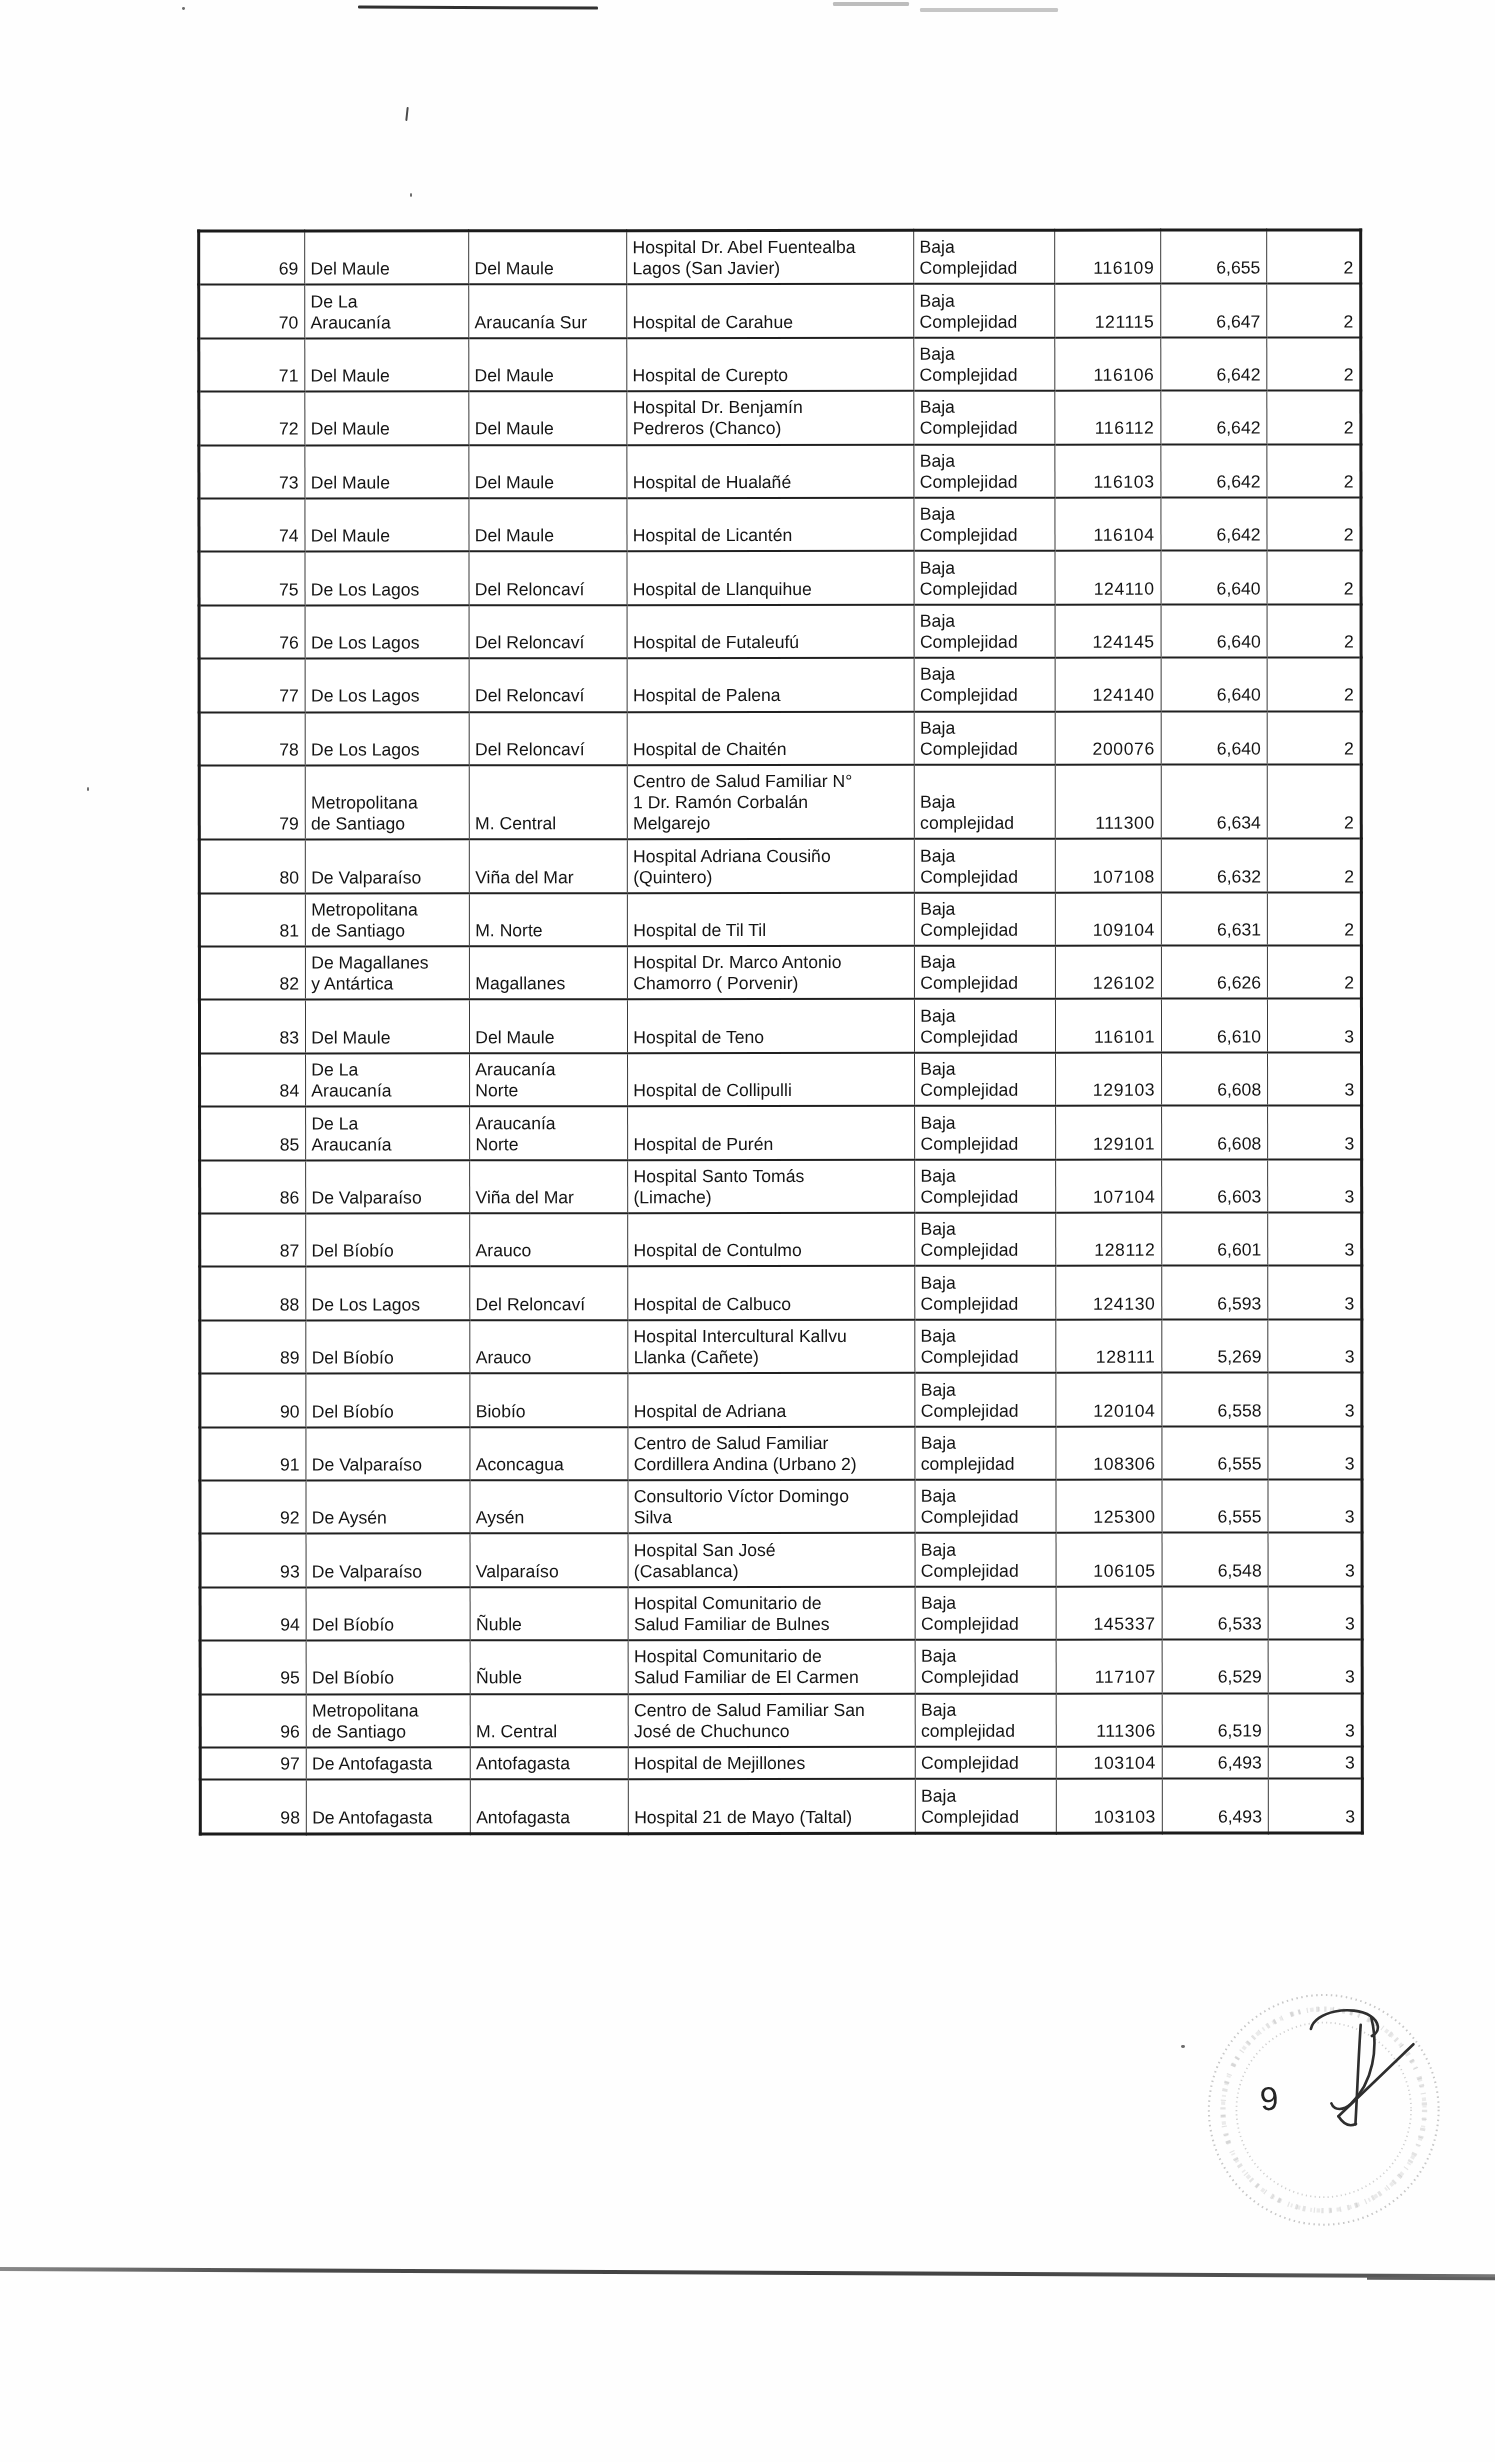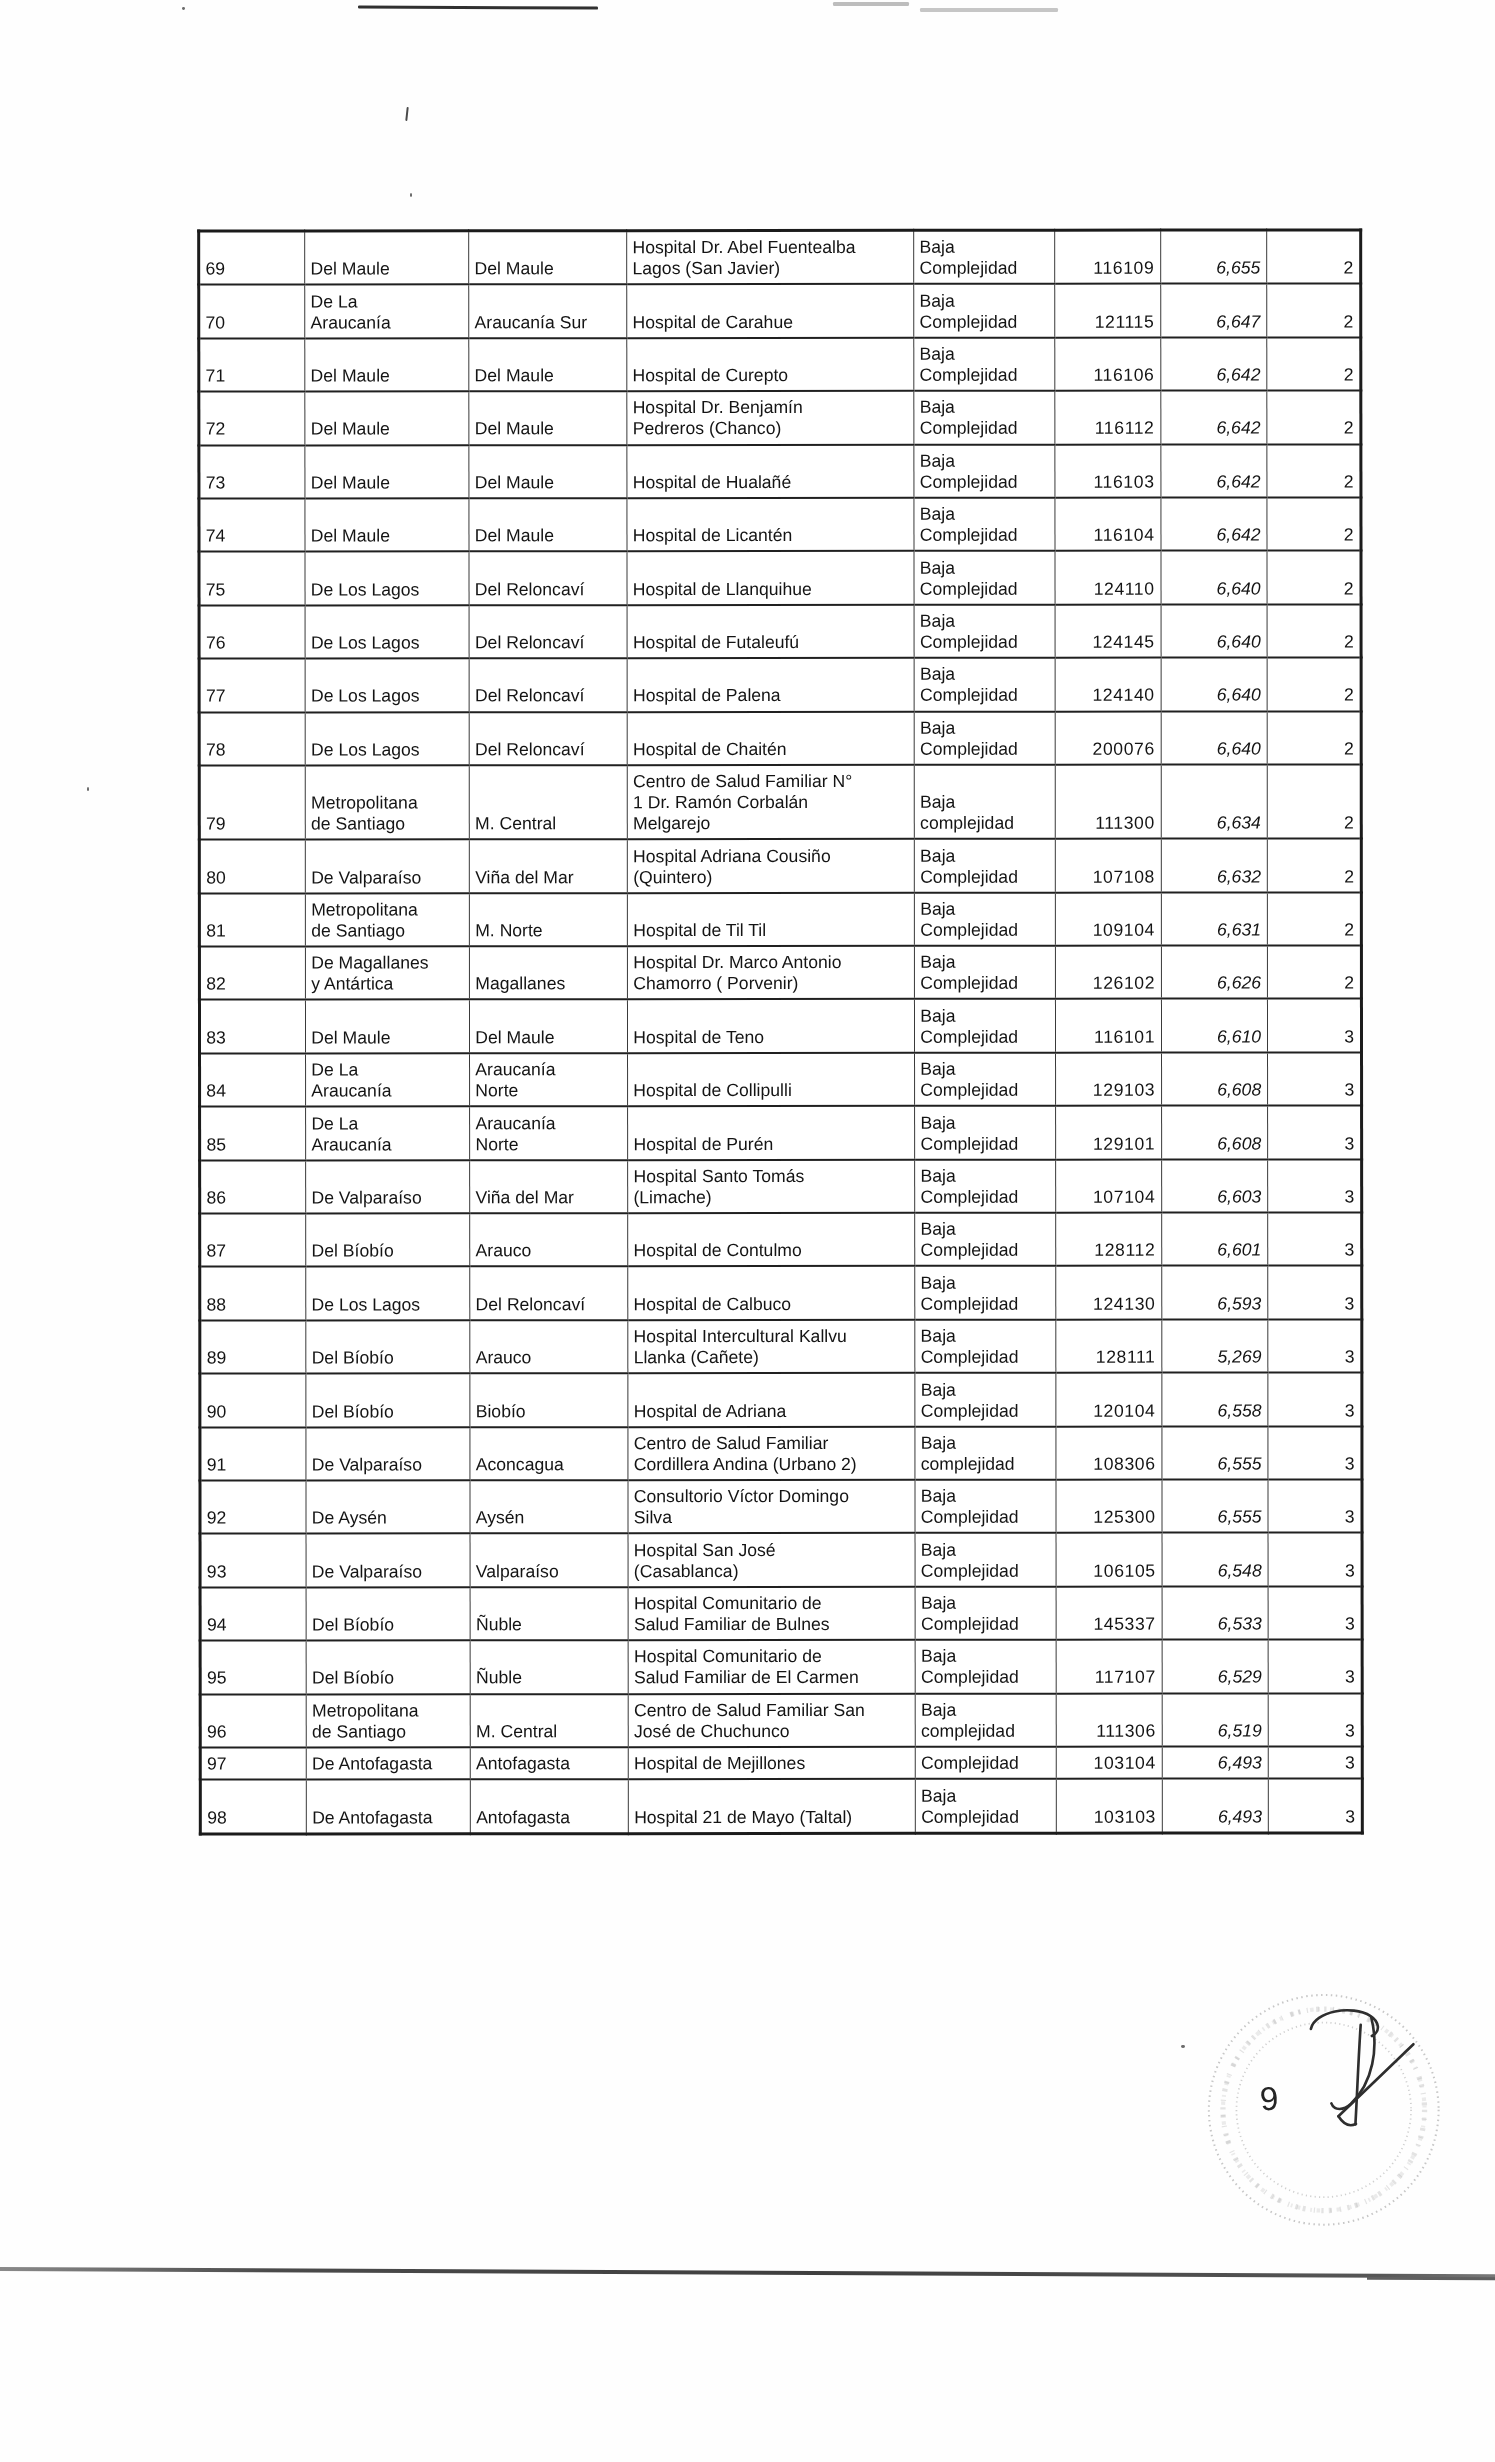--- a/index.html
+++ b/index.html
@@ -23,24 +23,24 @@
     border-right:1.8px solid #3a3a3a;
     border-top:2.9px solid #202020;
     border-bottom:2.9px solid #202020;
     vertical-align:bottom;
     font-size:17.6px;line-height:21px;
     padding:5.3px 5.9px 4.1px 5.3px;
     white-space:pre-line;
     color:#141414;
     overflow:hidden;
   }
-  td.c-num{text-align:left;padding-right:8.2px;}
+  td.c-num{text-align:right;padding-right:8.2px;}
   td.c-region,td.c-service,td.c-name,td.c-cplx{text-align:left;}
   td.c-code{vertical-align:middle;text-align:right;padding-left:13px;padding-bottom:9.4px;letter-spacing:0.6px;}
-  td.c-val{text-align:right;padding-right:13px;padding-bottom:2.9px;font-style:italic;}
+  td.c-val{text-align:right;padding-right:13px;padding-bottom:2.9px;}
   td.c-grp{text-align:right;padding-right:23.5px;padding-bottom:2.9px;}
 
   
   .artifact{position:absolute;background:#3a3a3a;border-radius:1.2px;}
   .art-top1{left:358px;top:6.4px;width:240px;height:2.9px;background:#303030;transform:rotate(0.3deg);}
   .art-top2{left:833px;top:2.3px;width:76px;height:3.5px;background:#bdbdbd;}
   .art-top3{left:920px;top:8.2px;width:138px;height:3.5px;background:#c6c6c6;}
   .art-tick{left:406px;top:107px;width:2.3px;height:14px;background:#4a4a4a;border-radius:1.2px;transform:rotate(6deg);}
   .speck{position:absolute;background:#6b6b6b;border-radius:50%;}
 

